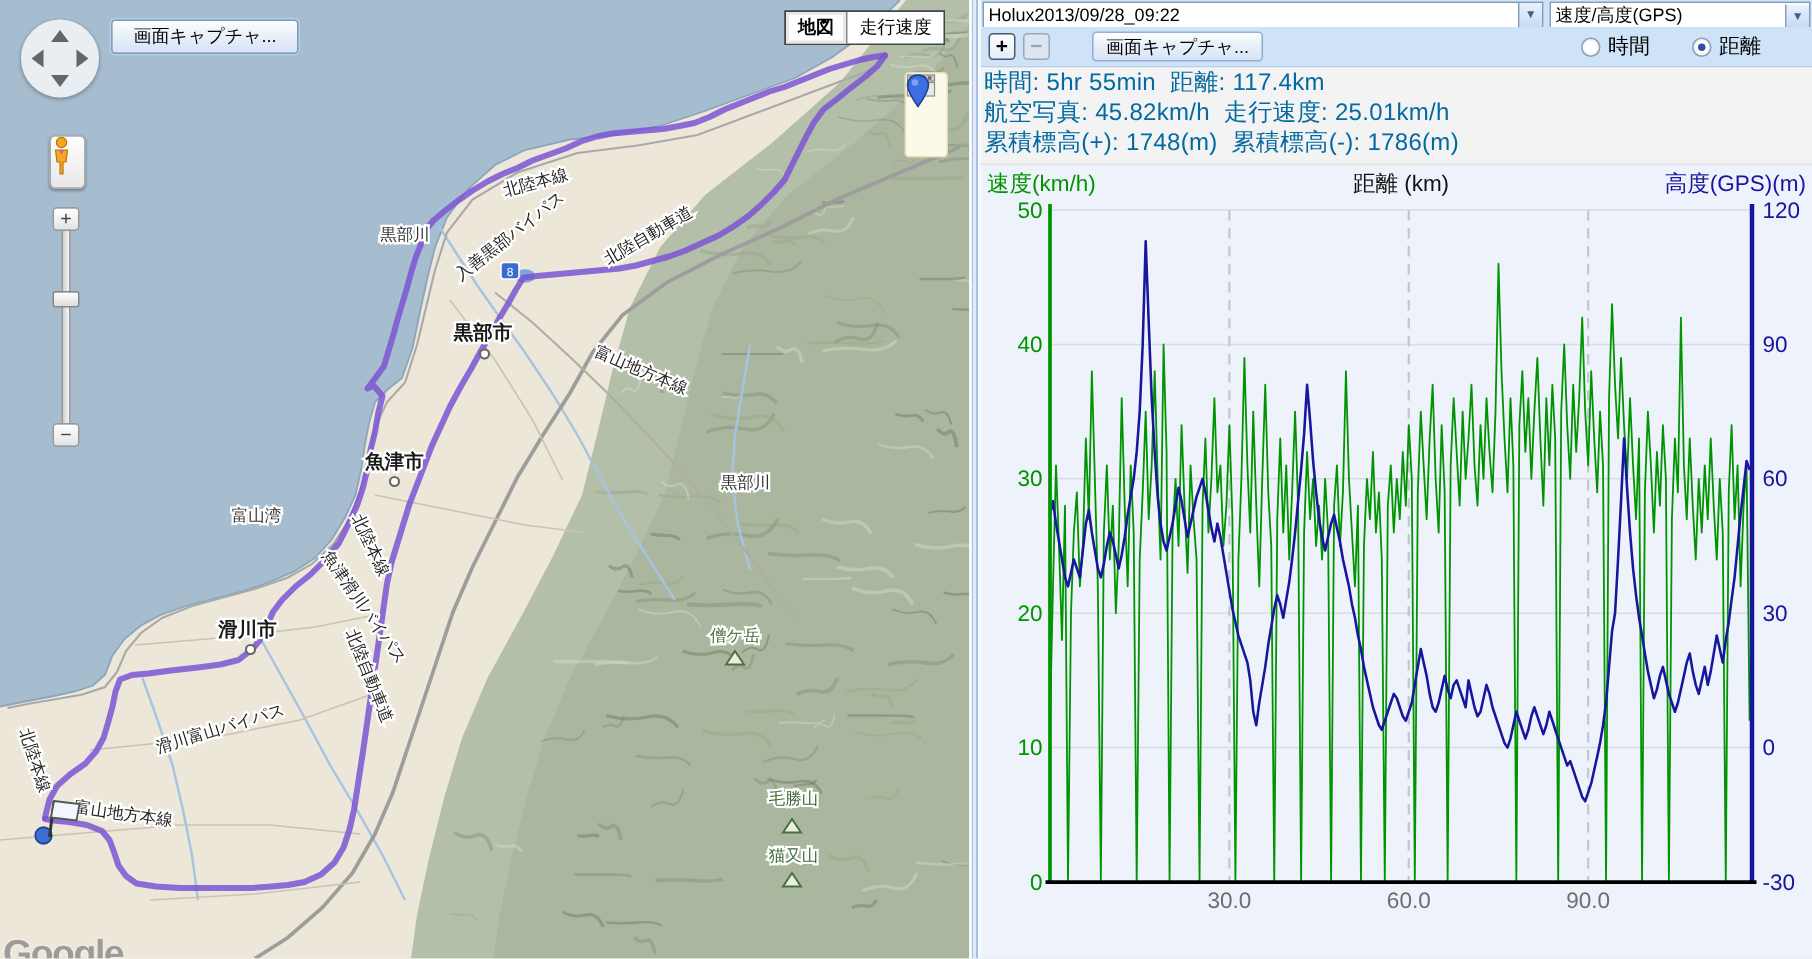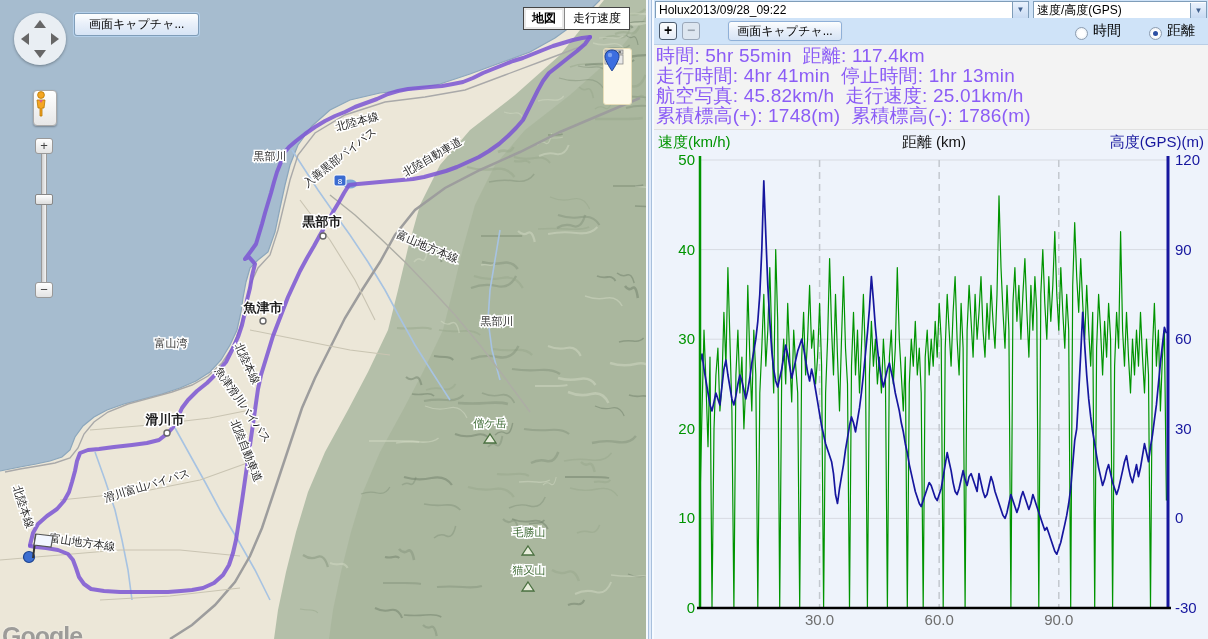--- a/index.html
+++ b/index.html
@@ -35,27 +35,27 @@
   #comborow{height:18px;display:flex;background:#cfe3f8;flex:none;}
   .combo{display:flex;border:1px solid #7f9db9;background:#fff;height:16px;margin-top:1px;}
   .combo .val{flex:1;font-size:12px;line-height:16px;padding-left:3px;white-space:nowrap;overflow:hidden;}
   .combo .arrow{width:15px;background:linear-gradient(#eaf2fd,#c7daf2);border-left:1px solid #7f9db9;font-size:8px;line-height:15px;text-align:center;color:#41618e;cursor:pointer;}
   #combo-track{width:372px;margin-left:1px;}
   #combo-mode{flex:1;margin-left:4px;margin-right:1px;align-items:center;}
   #toolrow{height:26px;background:#cfe3f8;display:flex;align-items:center;flex:none;border-bottom:1px solid #b9cee6;}
   .tbtn{width:18px;height:18px;margin-left:5px;background:linear-gradient(#fdfdfd,#e4ecf7);border:1px solid #4b5b6e;border-radius:3px;font-size:14px;line-height:15px;text-align:center;font-weight:bold;box-sizing:border-box;cursor:pointer;}
   .tbtn.disabled{color:#9aa4b0;border-color:#9aa8ba;background:#dde6f0;}
   #capture-panel{margin-left:28px;width:114px;height:20px;font-size:12px;background:linear-gradient(#fdfefe,#e9f0fa 45%,#d7e4f5);border:1px solid #8fb0d8;border-radius:3px;box-shadow:0 0 0 1px #cfe0f2;cursor:pointer;}
-  .radio{display:flex;align-items:flex-end;font-size:14px;gap:5px;cursor:pointer;}
+  .radio{display:flex;align-items:center;font-size:14px;gap:5px;cursor:pointer;}
   .radio .dot{width:13px;height:13px;border-radius:50%;background:radial-gradient(#fff 40%,#dce6f0);border:1px solid #8e9db0;box-sizing:border-box;position:relative;}
   .radio.checked .dot::after{content:"";position:absolute;left:3px;top:3px;width:5px;height:5px;border-radius:50%;background:#2c4fa3;}
   #radio-time{margin-left:auto;}
-  #radio-dist{margin-left:28px;margin-right:13px;}
+  #radio-dist{margin-left:28px;margin-right:34px;}
   #stats{background:#f3f3f3;padding:1px 0 3px 2px;flex:none;border-bottom:1px solid #e0e0e0;}
-  .statline{font-size:19px;color:#8b5cf6;line-height:20px;white-space:pre;letter-spacing:.2px;}
+  .statline{font-size:16px;color:#0369a1;line-height:20px;white-space:pre;letter-spacing:.2px;}
   #chart{flex:1;position:relative;}
 </style>
 </head>
 <body>
 
 <div id="app">
 
   <div id="map">
     <svg id="mapsvg" width="646" height="639">
         <rect x="0" y="0" width="646" height="639" fill="#ece7d8"></rect>
@@ -303,21 +303,20 @@
         <span>時間</span>
       </div>
       <div class="radio checked" id="radio-dist">
         <span class="dot"></span>
         <span>距離</span>
       </div>
     </div>
 
     <div id="stats">
       <div class="statline">時間: 5hr 55min  距離: 117.4km</div>
-      <div class="statline">走行時間: 4hr 41min  停止時間: 1hr 13min</div>
       <div class="statline">航空写真: 45.82km/h  走行速度: 25.01km/h</div>
       <div class="statline">累積標高(+): 1748(m)  累積標高(-): 1786(m)</div>
     </div>
 
     <div id="chart"><svg width="554" height="509">
           <rect x="0" y="0" width="554" height="509" fill="#eef3fb"></rect>
           <line x1="46" y1="478" x2="514" y2="478" stroke="#d7dbe2" stroke-width="1"></line>
           <line x1="46" y1="388.4" x2="514" y2="388.4" stroke="#d7dbe2" stroke-width="1"></line>
           <line x1="46" y1="298.79999999999995" x2="514" y2="298.79999999999995" stroke="#d7dbe2" stroke-width="1"></line>
           <line x1="46" y1="209.2" x2="514" y2="209.2" stroke="#d7dbe2" stroke-width="1"></line>

